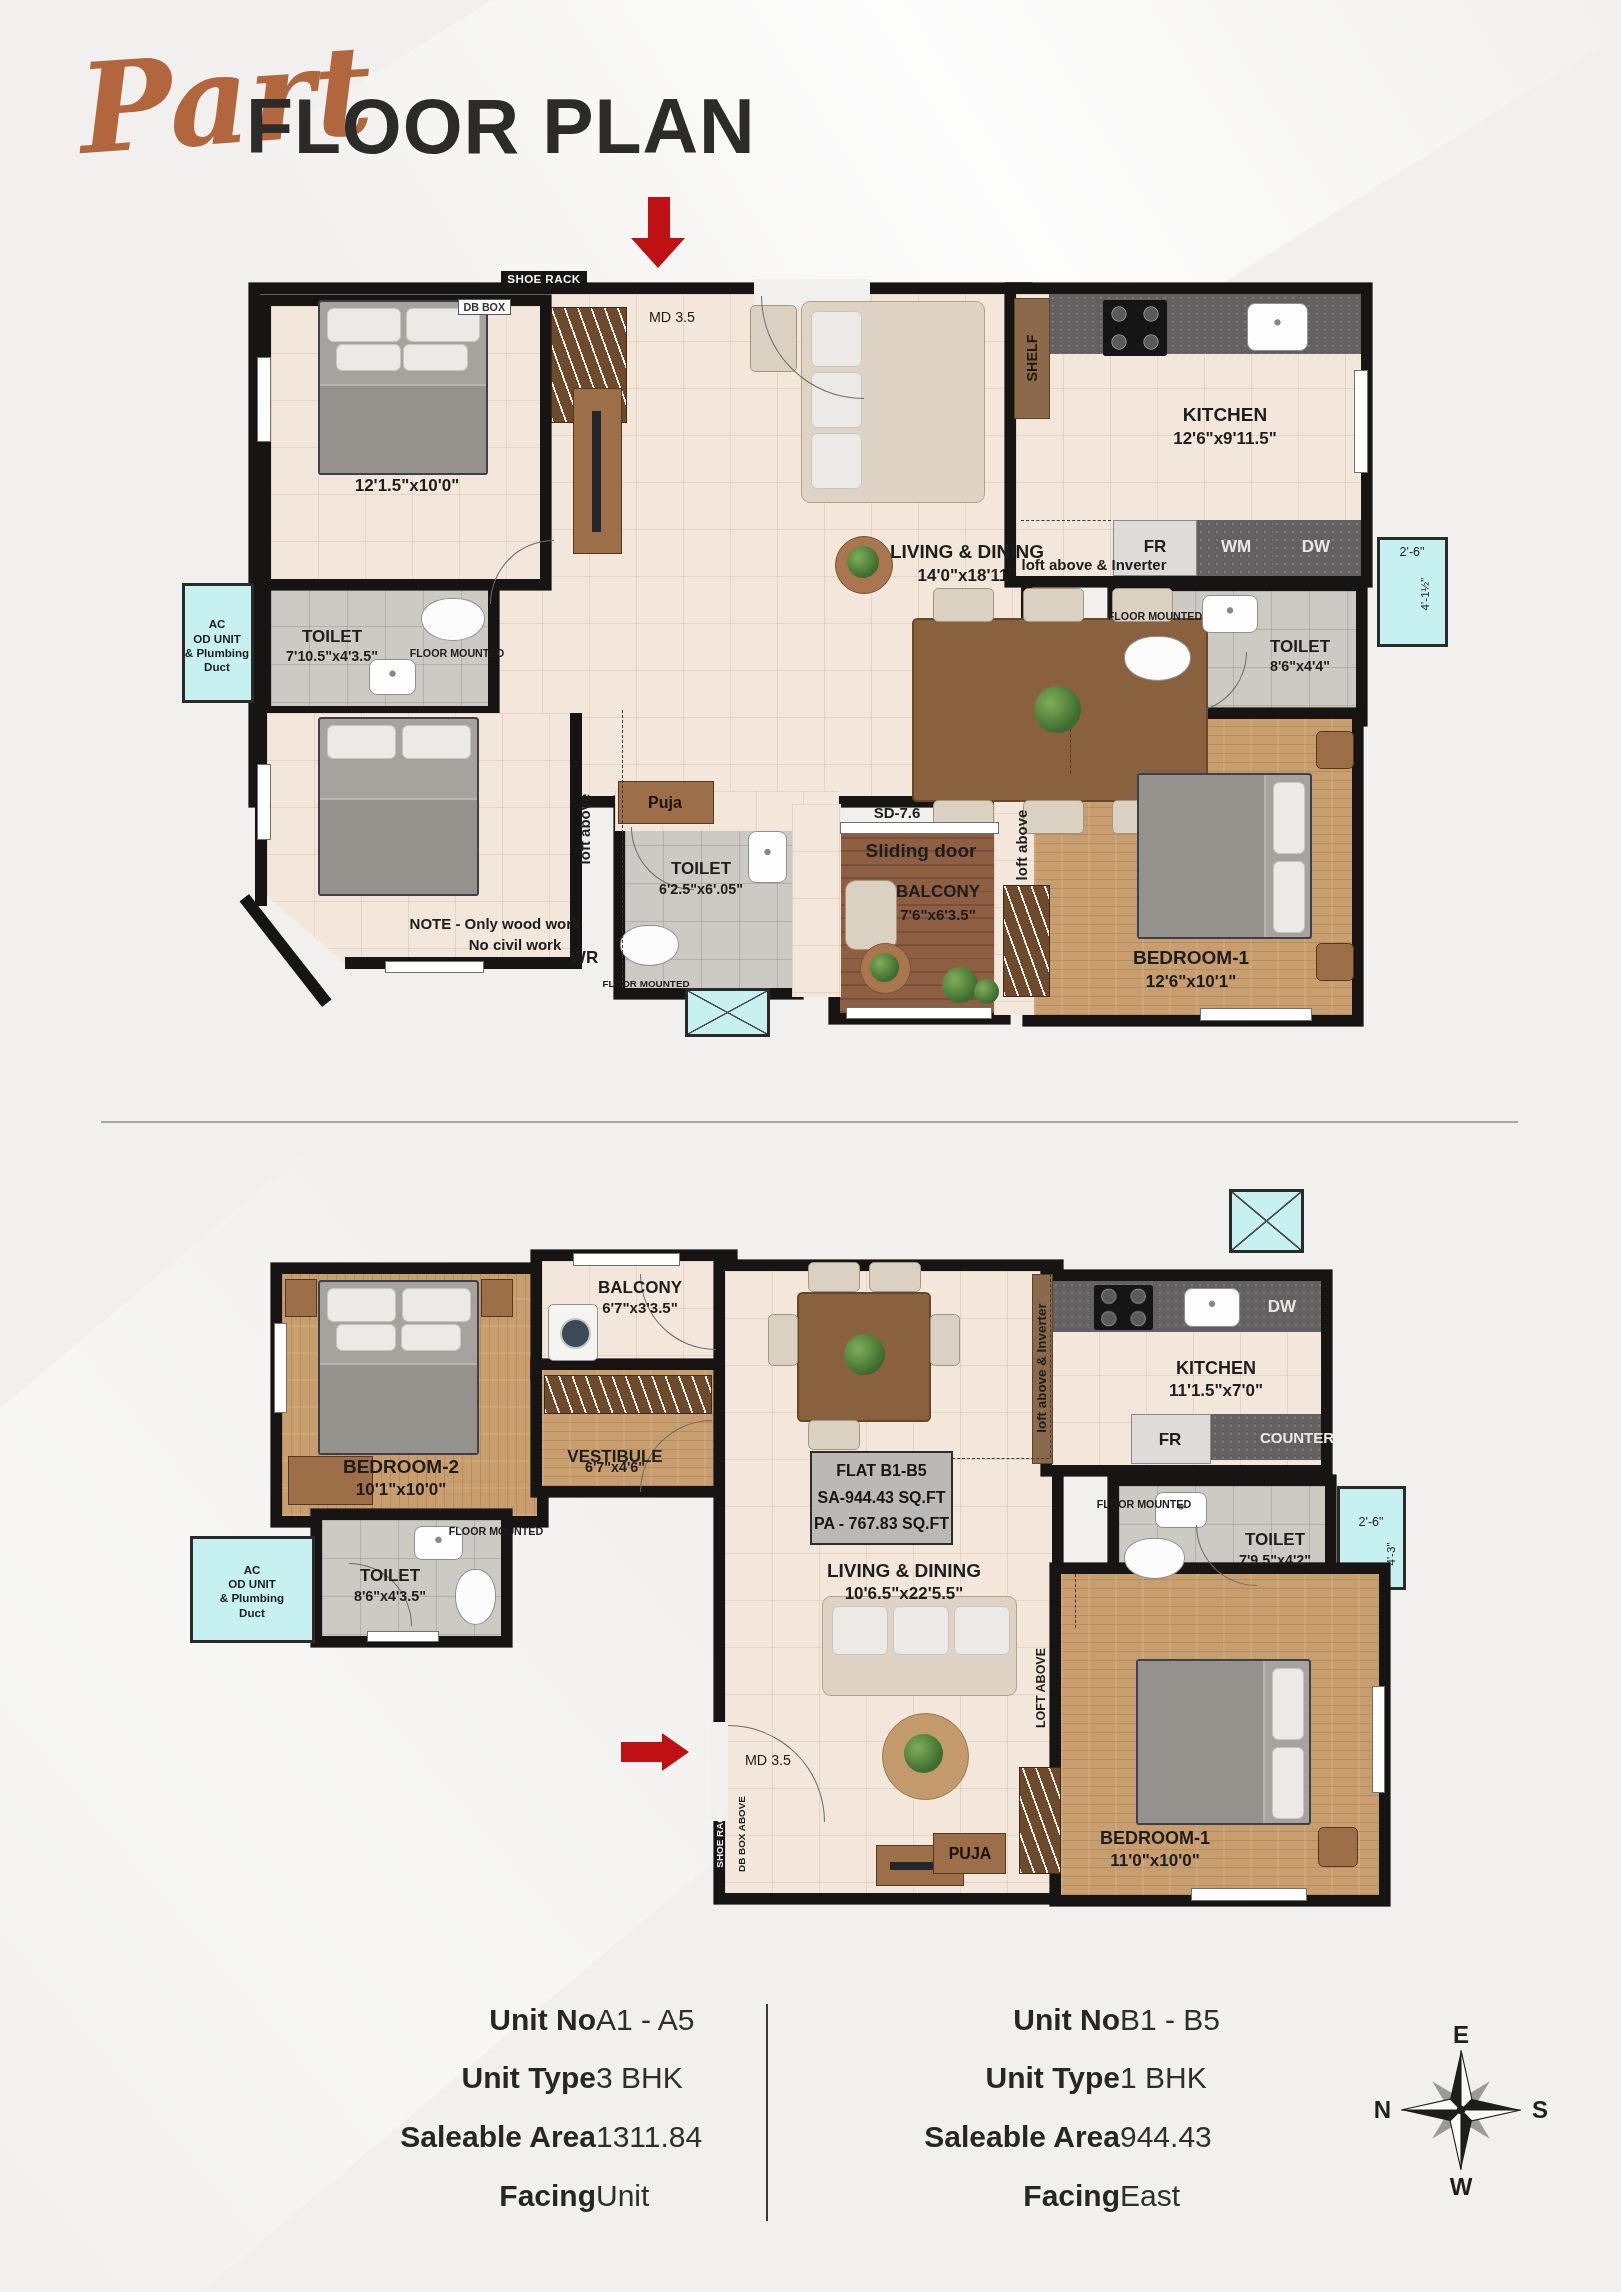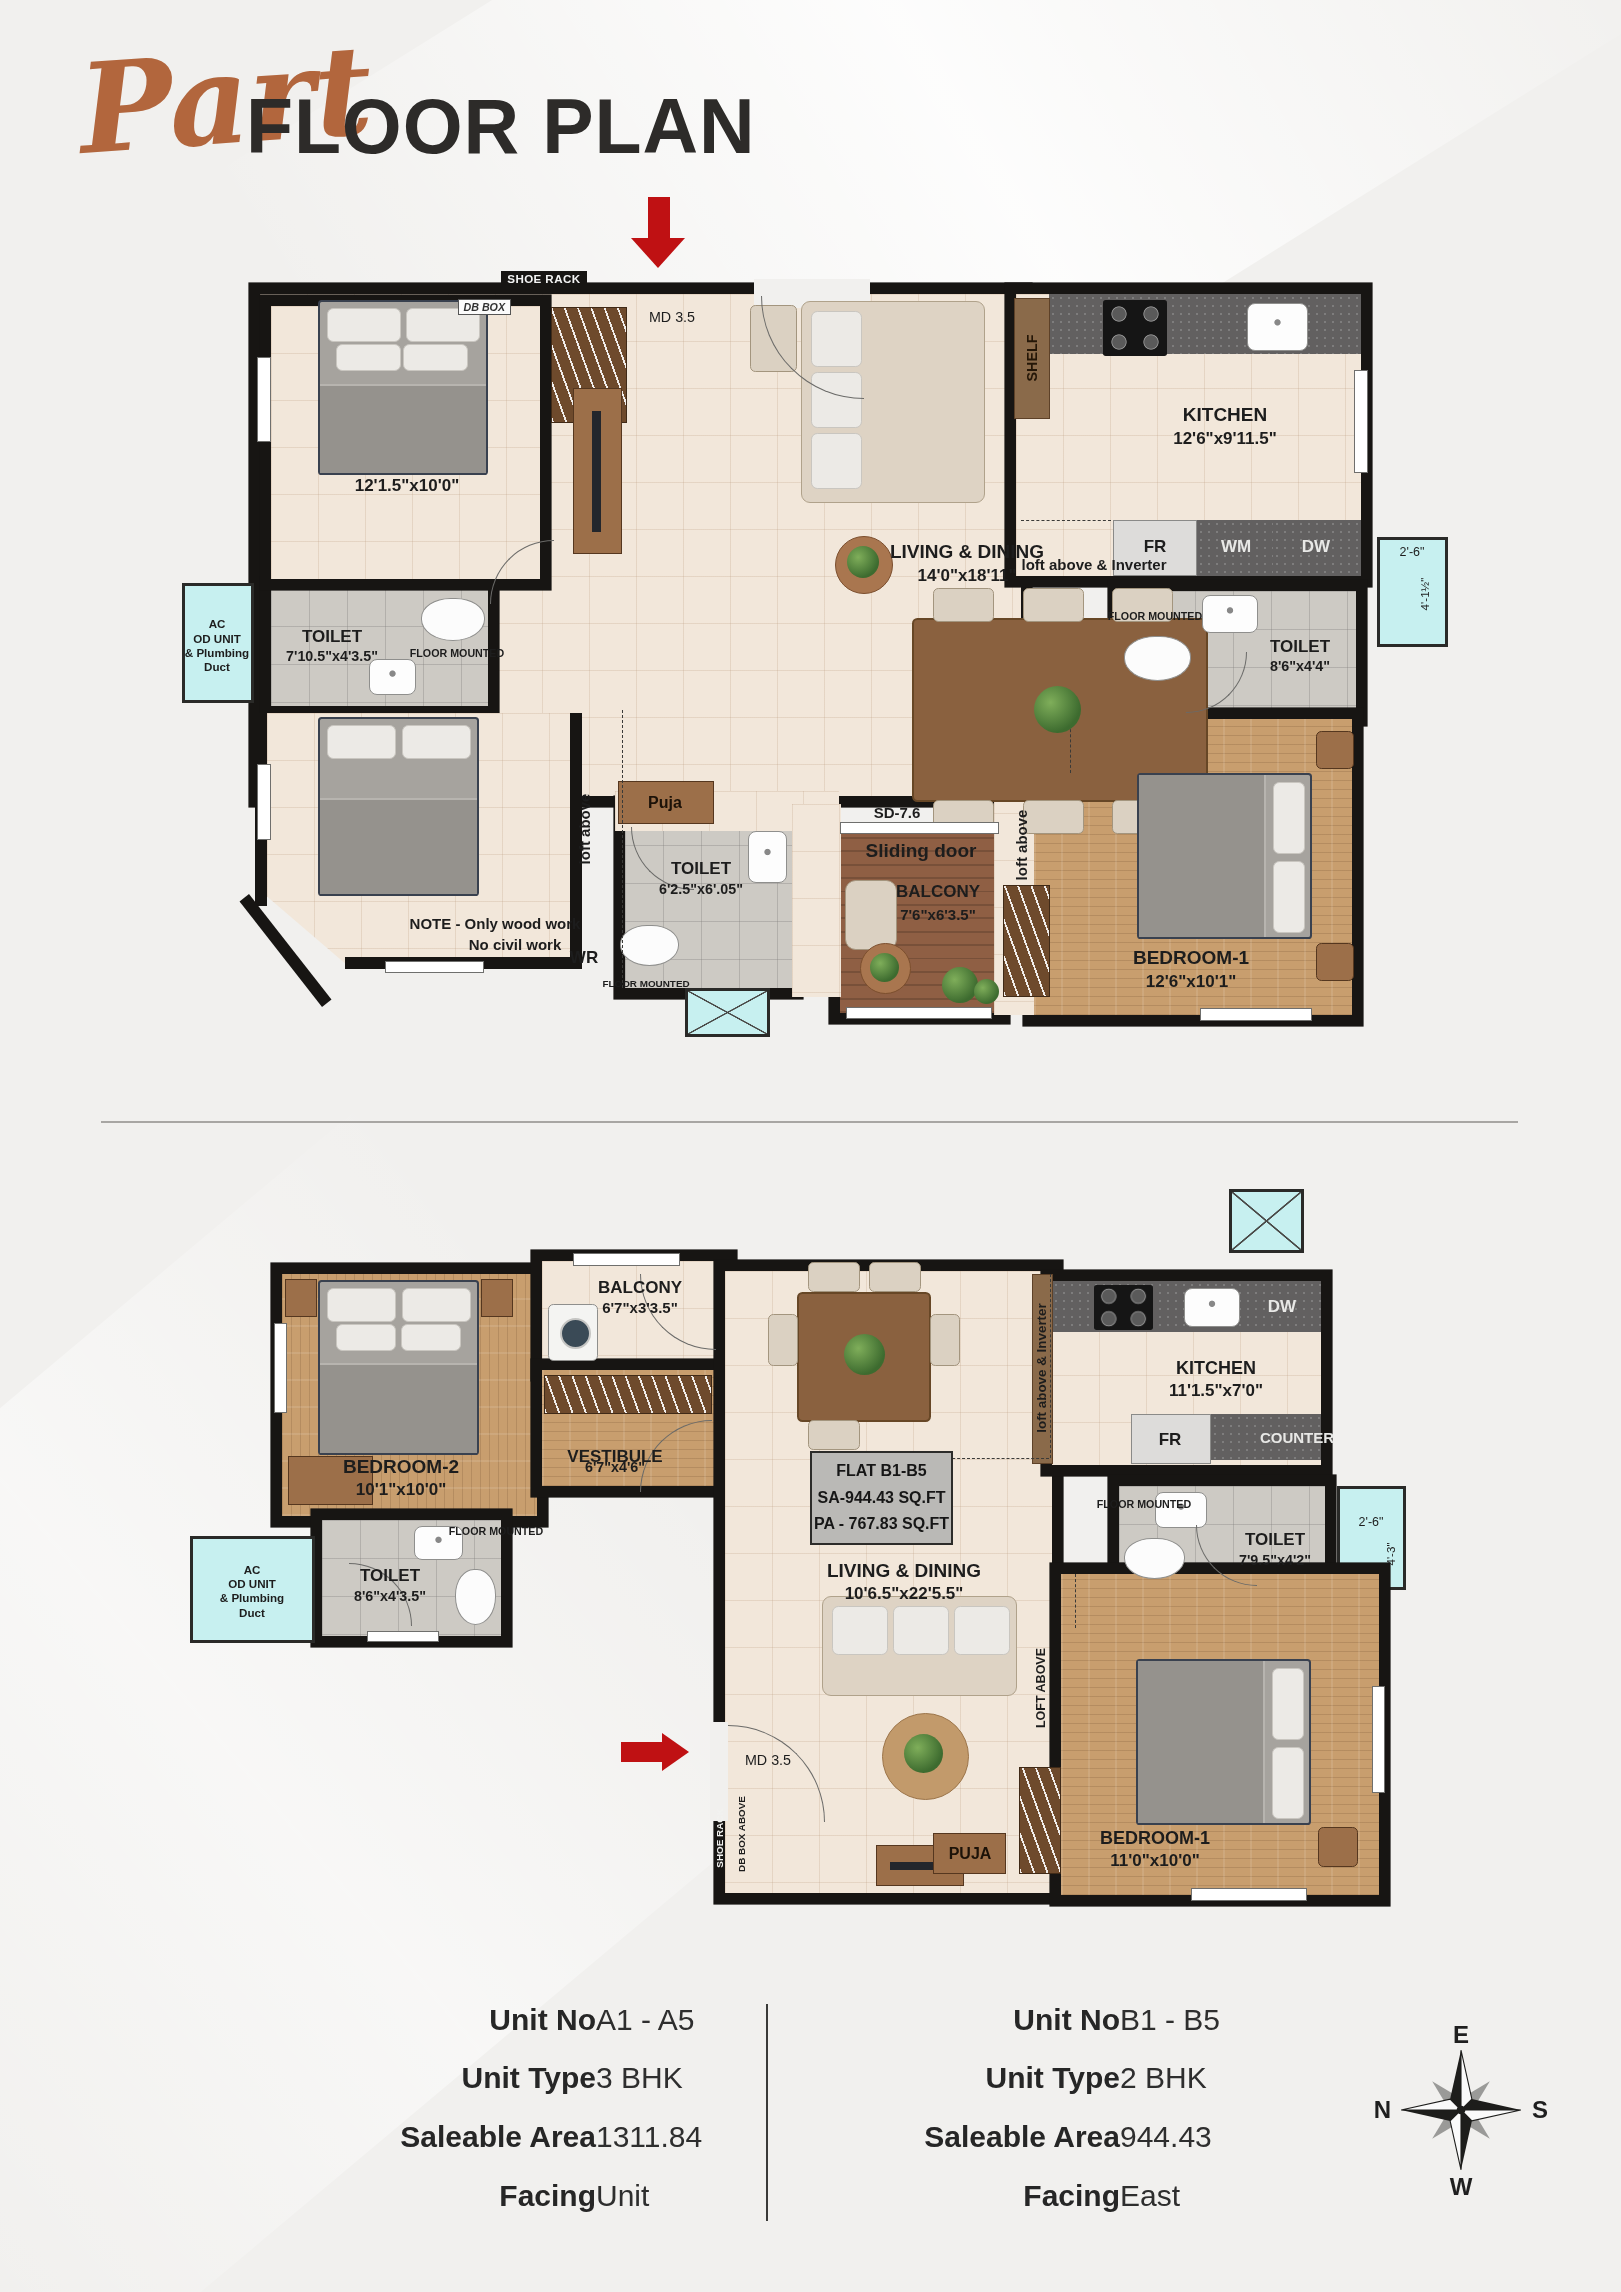--- a/index.html
+++ b/index.html
@@ -43,21 +43,21 @@
       linear-gradient(to bottom right,transparent 48.7%,#4a4a48 49.4%,#4a4a48 50.6%,transparent 51.3%),
       #c7f0f0;}
   .wall{position:absolute;background:#171513;z-index:3;}
   .lbl{position:absolute;transform:translate(-50%,-50%);font-weight:700;color:#1d1d1d;
        white-space:nowrap;text-align:center;font-size:17px;z-index:10;}
   .vlbl{position:absolute;transform:translate(-50%,-50%) rotate(-90deg);font-weight:700;color:#1d1d1d;
        white-space:nowrap;font-size:15px;z-index:10;}
   .chip{position:absolute;background:#171513;color:#f4f4f4;font-size:11.6px;font-weight:700;
         padding:1.8px 6.3px;z-index:11;transform:none;letter-spacing:0.4px;}
   .chipw{position:absolute;background:#fbfbfb;color:#333;font-size:10.7px;font-weight:700;
-        border:1.3px solid #555;padding:0.9px 4.5px;z-index:11;font-style:italic;}
+        border:1.3px solid #555;padding:0.9px 4.5px;z-index:11;}
   .flatbox{position:absolute;background:#bab9b6;border:2.2px solid #2c2c2a;z-index:12;
         display:flex;flex-direction:column;justify-content:center;align-items:center;
         font-weight:700;font-size:17px;color:#161616;line-height:1.65;}
   .win{position:absolute;background:#ffffff;border:1.8px solid #6f6f6d;box-sizing:border-box;z-index:6;}
   .furn{position:absolute;z-index:5;}
   .bed{position:absolute;z-index:5;background:#a6a39e;border:2.7px solid #39414f;border-radius:3.6px;box-sizing:border-box;}
   .pil{position:absolute;background:#eceae6;border:0.9px solid #c9c6c0;border-radius:6.3px;}
   .duv{position:absolute;background:#95928d;border-top:2.7px solid #b7b4af;}
   .duvR{position:absolute;background:#95928d;border-right:2.7px solid #b7b4af;}
   .hatch{position:absolute;z-index:5;background:
@@ -407,21 +407,21 @@
     </div>
   </div>
   <div class="abs" style="left:766px;top:2004px;width:1.8px;height:217px;background:#3a3a38;"></div>
   <div class="spec-col" style="left:824px;top:2000px;">
     <div class="spec-row">
       <div class="spec-label">Unit No</div>
       <div class="spec-value">B1 - B5</div>
     </div>
     <div class="spec-row">
       <div class="spec-label">Unit Type</div>
-      <div class="spec-value">2 BHK</div>
+      <div class="spec-value">1 BHK</div>
     </div>
     <div class="spec-row">
       <div class="spec-label">Saleable Area</div>
       <div class="spec-value">944.43</div>
     </div>
     <div class="spec-row">
       <div class="spec-label">Facing</div>
       <div class="spec-value">East</div>
     </div>
   </div>

